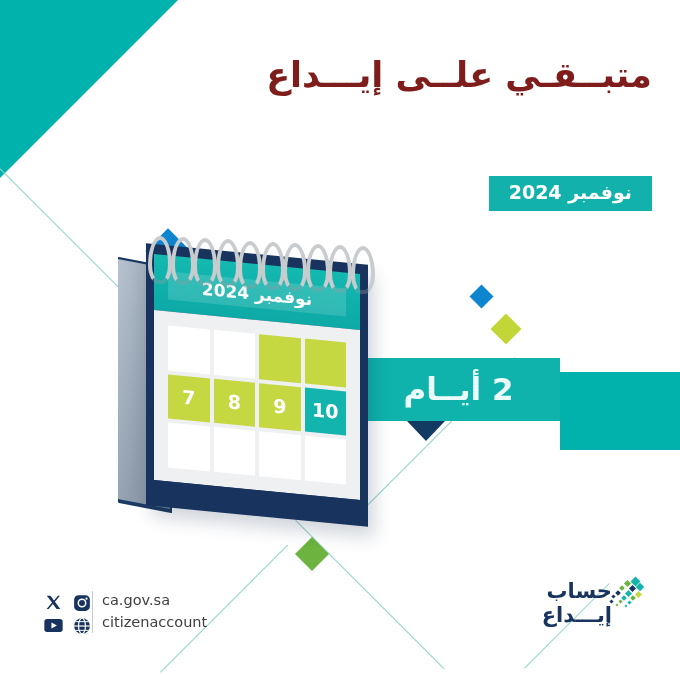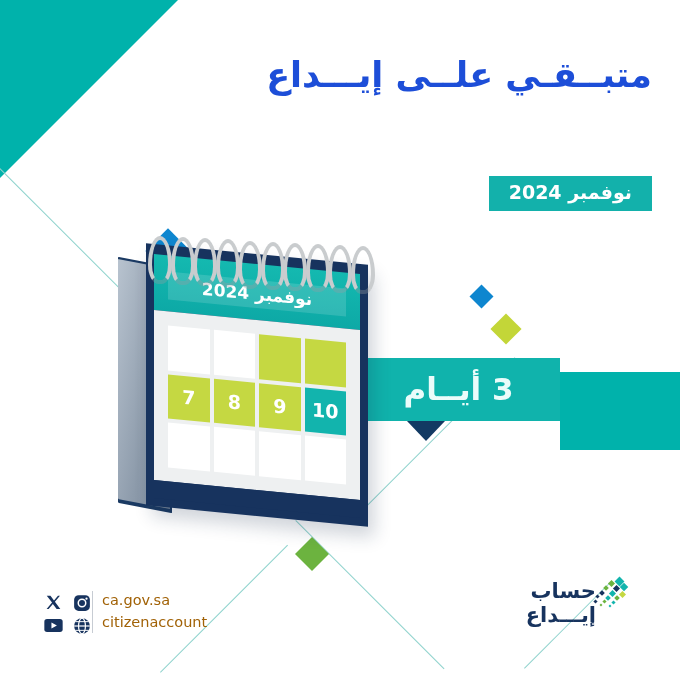--- a/index.html
+++ b/index.html
@@ -23,21 +23,21 @@
   .d-blue{background:#0e86cf;}
   .d-lime{background:#c3d638;}
   .d-green{background:#6cb33f;}
 
   .teal-block{position:absolute;background:#00b2ab;}
 
   
   .headline{
     position:absolute;right:28px;top:52px;width:420px;
     text-align:right;direction:rtl;
-    color:#1d4ed8;
+    color:#7f1d1d;
     font-weight:bold;
     font-size:35px;
     line-height:1.33;
     letter-spacing:0px;
   }
   .headline .line{display:block;white-space:nowrap;}
   .month-badge{
     position:absolute;right:28px;top:176px;
     background:#13b1ab;color:#ffffff;
     font-size:19px;font-weight:bold;
@@ -139,26 +139,26 @@
     display:grid;grid-template-columns:repeat(2,22px);
     grid-template-rows:repeat(2,21px);
     gap:2px 6px;align-items:center;
   }
   .soc{width:19px;height:19px;display:flex;align-items:center;justify-content:center;}
   .divider{
     position:absolute;left:48px;top:1px;width:1px;height:42px;background:#c7ccd3;
   }
   .handles{
     position:absolute;left:58px;top:0px;
-    color:#a16207;font-size:14.5px;line-height:1.5;
+    color:#404040;font-size:14.5px;line-height:1.5;
   }
   .handles div{white-space:nowrap;}
 
   
-  .logo{position:absolute;left:496px;top:578px;width:128px;height:52px;}
+  .logo{position:absolute;left:512px;top:578px;width:128px;height:52px;}
   .logo-text{
     position:absolute;right:28px;top:2px;
     direction:rtl;text-align:right;
     color:#17335e;font-weight:bold;line-height:1.12;
   }
   .logo-text .l1{font-size:21px;display:block;}
   .logo-text .l2{font-size:21px;display:block;}
   .logo-mark{position:absolute;right:0px;top:0px;width:34px;height:30px;}
   .pix{position:absolute;transform:rotate(45deg);}
 </style>
@@ -184,21 +184,21 @@
 
   <div class="headline">
     <span class="line">متبــقـي علــى إيـــداع</span>
   </div>
 
   <div class="month-badge">
     <span>نوفمبر 2024</span>
   </div>
 
   <div class="days-banner">
-    <span>3 أيــام</span>
+    <span>2 أيــام</span>
   </div>
   <div class="banner-tail"></div>
 
   <div class="calendar">
 
     <div class="easel-back-edge"></div>
     <div class="easel-back"></div>
 
     <div class="cal-body">
       <div class="cal-header">

